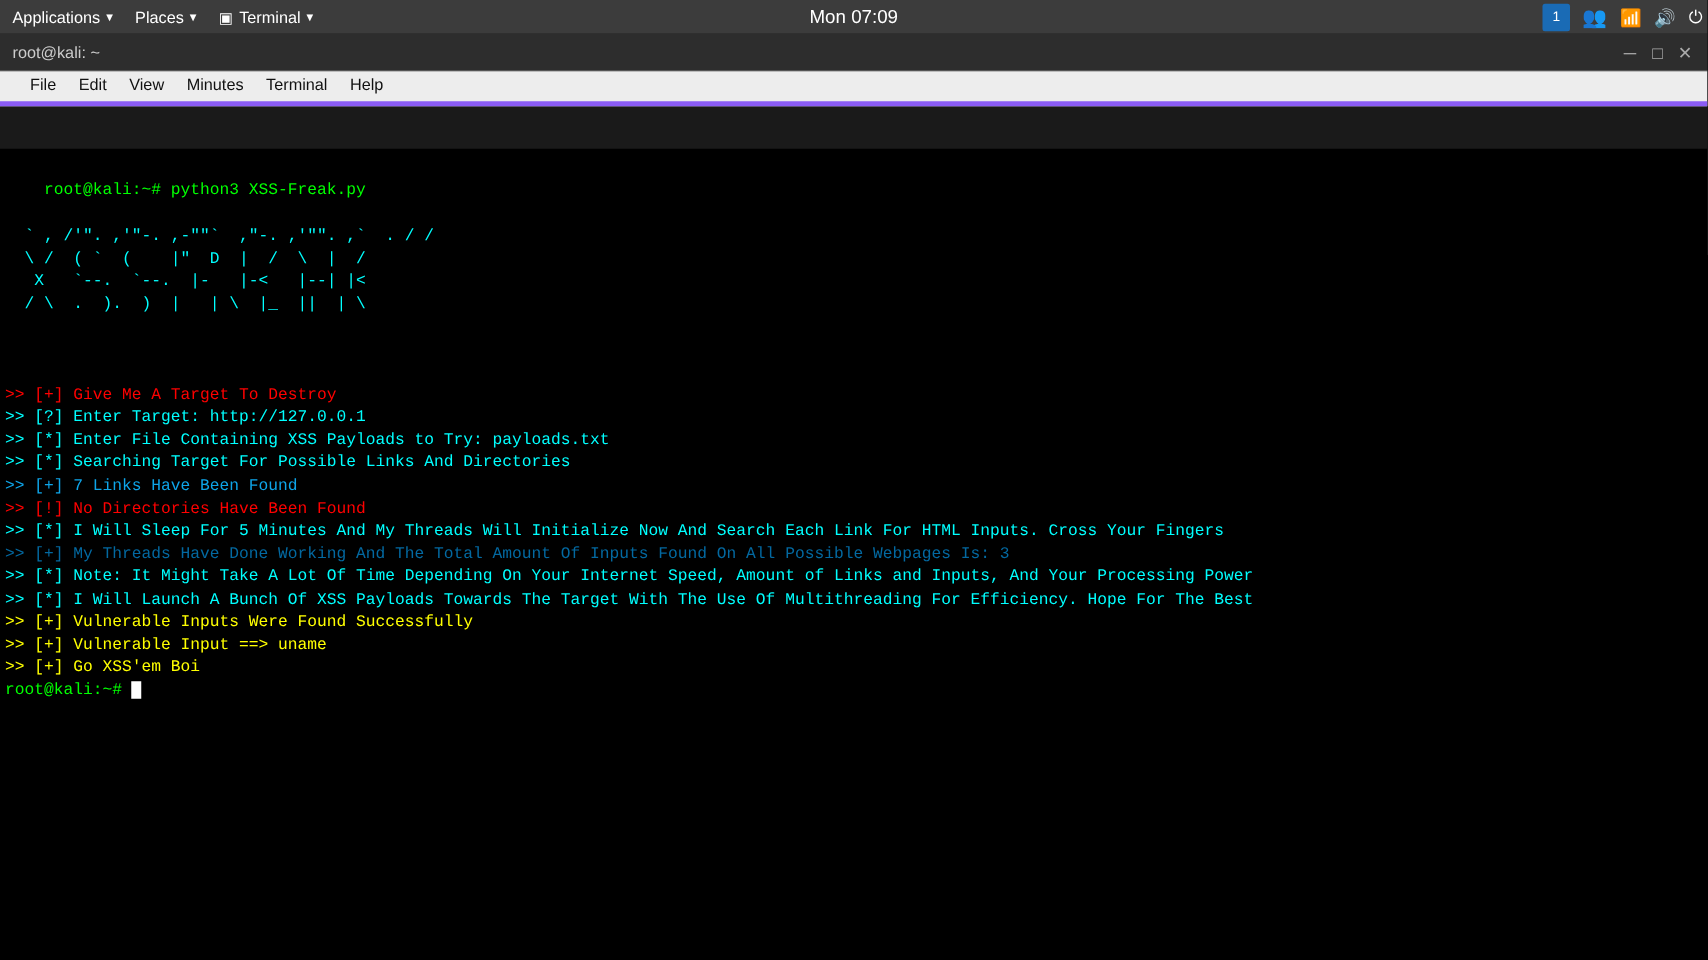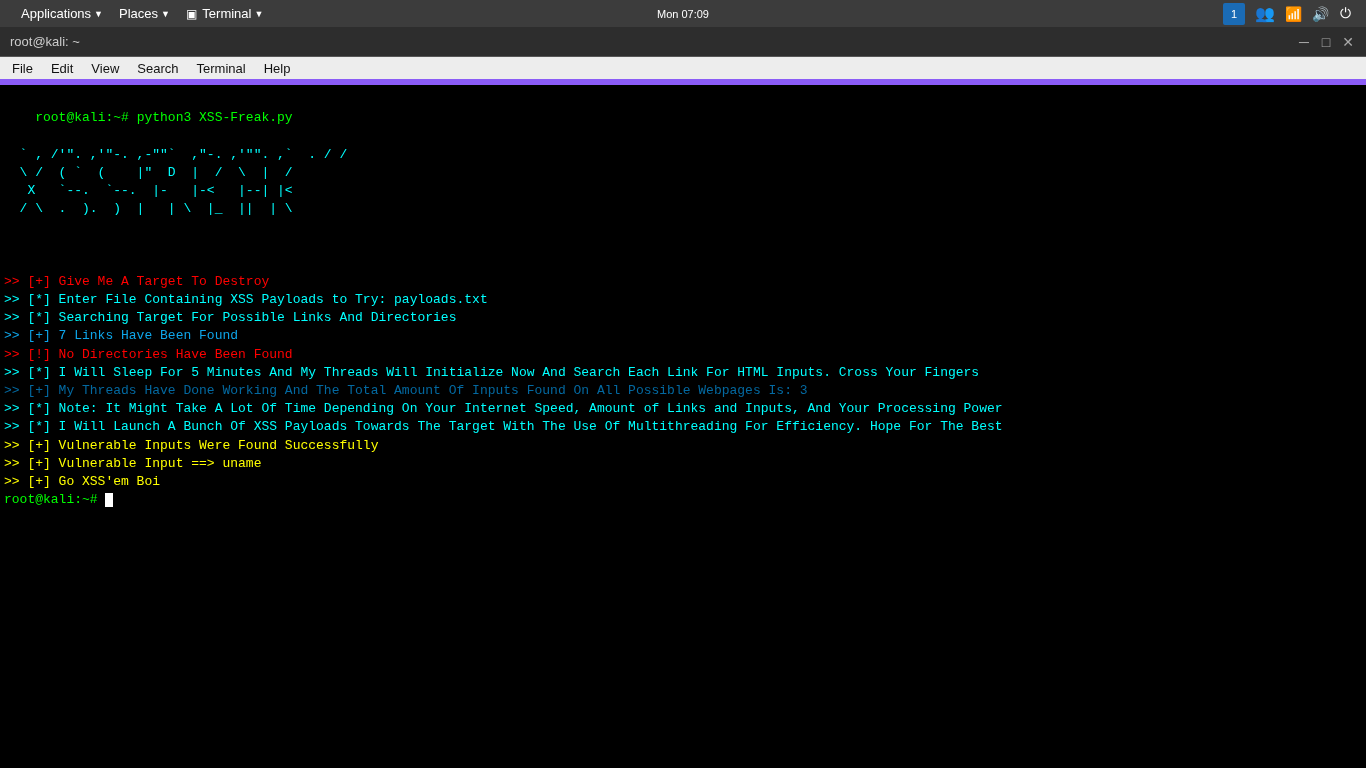--- a/index.html
+++ b/index.html
@@ -6,26 +6,26 @@
     body { width: 1366px; height: 768px; overflow: hidden; font-family: sans-serif; background: #2d2d2d; }
 
     
     #taskbar {
       width: 100%;
       height: 27px;
       background: #3c3c3c;
       display: flex;
       align-items: center;
       justify-content: space-between;
-      padding: 0 15px;
+      padding: 0 4px;
       color: #fff;
       font-size: 13px;
     }
     #taskbar-left { display: flex; align-items: center; gap: 4px; }
-    #taskbar-center { position: absolute; left: 50%; transform: translateX(-50%); font-size: 11px; color: #fff; }
+    #taskbar-center { position: absolute; left: 50%; transform: translateX(-50%); font-size: 15px; color: #fff; }
     #taskbar-right { display: flex; align-items: center; gap: 10px; margin-left: auto; }
 
     .tb-btn {
       display: flex; align-items: center; gap: 3px;
       padding: 2px 6px;
       cursor: pointer;
       border-radius: 3px;
       color: #fff;
       font-size: 13px;
     }
@@ -61,23 +61,23 @@
       width: 16px; height: 16px;
       display: flex; align-items: center; justify-content: center;
       color: #aaa; font-size: 14px; cursor: pointer;
     }
 
     
     #menubar {
       background: #ededed;
       height: 28px;
       display: flex;
-      align-items: flex-end;
-      padding: 0 4px;
-      border-bottom: 6px solid #8b5cf6;
+      align-items: flex-start;
+      padding: 0 16px;
+      border-bottom: 4px solid #8b5cf6;
       gap: 2px;
     }
     .menu-item {
       padding: 3px 8px;
       font-size: 13px;
       color: #111;
       cursor: pointer;
       border-radius: 3px;
     }
 
@@ -85,20 +85,21 @@
     #terminal-body {
       flex: 1;
       background: #000;
       color: #fff;
       font-family: 'Courier New', Courier, monospace;
       font-size: 13px;
       padding: 6px 4px;
       overflow: hidden;
       white-space: pre;
       line-height: 1.4;
+      margin-top: 34px;
     }
     .line-prompt { color: #00ff00; }
     .line-ascii { color: #00ffff; }
 
     .cursor {
       display: inline-block;
       width: 8px;
       height: 14px;
       background: #fff;
       vertical-align: text-bottom;
@@ -143,36 +144,37 @@
       <div class="win-ctrl">─</div>
       <div class="win-ctrl">□</div>
       <div class="win-ctrl">✕</div>
     </div>
   </div>
 
   <div id="menubar">
     <div class="menu-item">File</div>
     <div class="menu-item">Edit</div>
     <div class="menu-item">View</div>
-    <div class="menu-item">Search</div>
+    <div class="menu-item">Minutes</div>
     <div class="menu-item">Terminal</div>
     <div class="menu-item">Help</div>
   </div>
 
   <div id="terminal-body">
     <span class="line-prompt">root@kali:~# python3 XSS-Freak.py</span>
 <span class="line-ascii">
   ` , /'". ,'"-. ,-""`  ,"-. ,'"". ,`  . / /
   \ /  ( `  (    |"  D  |  /  \  |  /
    X   `--.  `--.  |-   |-&lt;   |--| |&lt;
   / \  .  ).  )  |   | \  |_  ||  | \
 </span>
 <span class="line-ascii">
 </span>
 <span style="color:#ff0000">&gt;&gt; [+] Give Me A Target To Destroy
+</span><span style="color:#00ffff">&gt;&gt; [?] Enter Target: http://127.0.0.1
 </span><span style="color:#00ffff">&gt;&gt; [*] Enter File Containing XSS Payloads to Try: payloads.txt
 </span><span style="color:#00ffff">&gt;&gt; [*] Searching Target For Possible Links And Directories
 </span><span style="color:#0ea5e9">&gt;&gt; [+] 7 Links Have Been Found
 </span><span style="color:#ff0000">&gt;&gt; [!] No Directories Have Been Found
 </span><span style="color:#00ffff">&gt;&gt; [*] I Will Sleep For 5 Minutes And My Threads Will Initialize Now And Search Each Link For HTML Inputs. Cross Your Fingers
 </span><span style="color:#0369a1">&gt;&gt; [+] My Threads Have Done Working And The Total Amount Of Inputs Found On All Possible Webpages Is: 3
 </span><span style="color:#00ffff">&gt;&gt; [*] Note: It Might Take A Lot Of Time Depending On Your Internet Speed, Amount of Links and Inputs, And Your Processing Power
 </span><span style="color:#00ffff">&gt;&gt; [*] I Will Launch A Bunch Of XSS Payloads Towards The Target With The Use Of Multithreading For Efficiency. Hope For The Best
 </span><span style="color:#ffff00">&gt;&gt; [+] Vulnerable Inputs Were Found Successfully
 </span><span style="color:#ffff00">&gt;&gt; [+] Vulnerable Input ==&gt; uname

